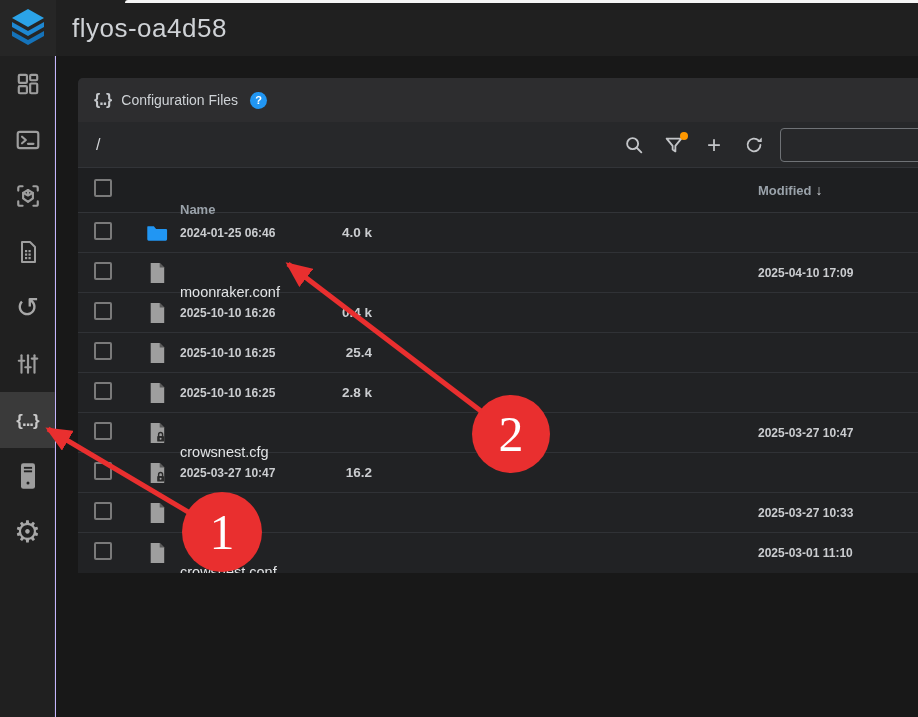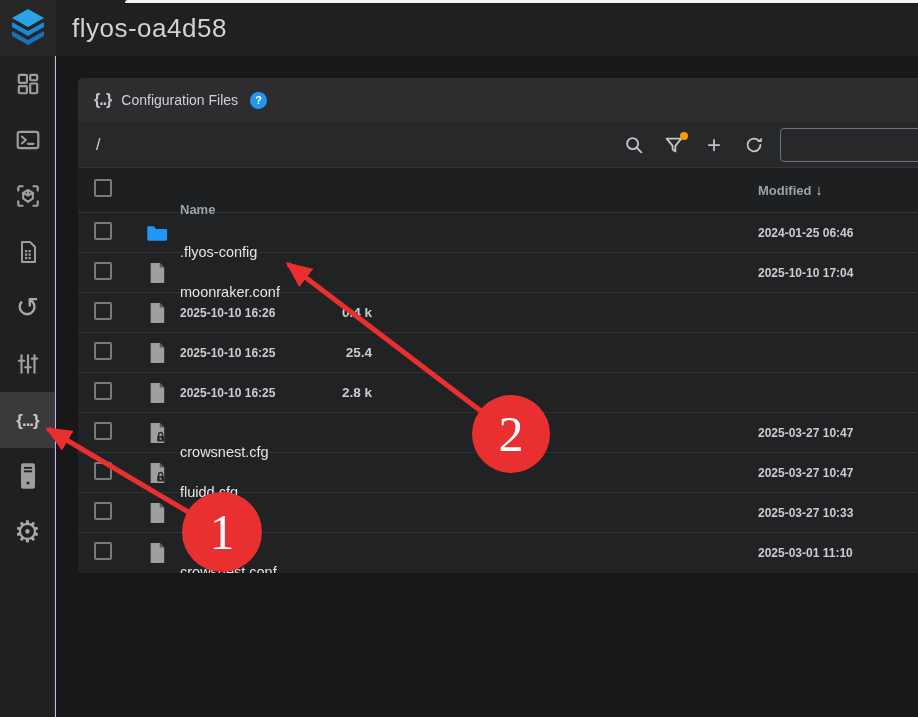--- a/index.html
+++ b/index.html
@@ -222,37 +222,36 @@
 
       <div id="tbody">
   <div class="trow">
     <div class="col-check"><span class="checkbox"></span></div>
     <div class="col-icon">
       <svg width="22" height="18" viewBox="0 0 24 20" style="display: block;">
         <path d="M1.5 2.5 h7 l2.5 3 h11 a1.2 1.2 0 0 1 1.2 1.2 V17 a1.5 1.5 0 0 1 -1.5 1.5 h-19 A1.5 1.5 0 0 1 1.2 17 V3.7 z" fill="#2196f3"></path>
       </svg>
 
     </div>
-    <div class="col-name">.flyos-config</div>
     <div class="col-mod">2024-01-25 06:46</div>
     <div class="col-size">4.0 k</div>
   </div>
 
   <div class="trow">
     <div class="col-check"><span class="checkbox"></span></div>
     <div class="col-icon">
 
       <svg width="18" height="22" viewBox="0 0 20 24" style="display: block;">
         <path d="M3 1 h10 l5 5 v17 H3 z" fill="#9e9e9e"></path>
         <path d="M13 1 l5 5 h-5 z" fill="#5a5a5a"></path>
       </svg>
 
     </div>
     <div class="col-name">moonraker.conf</div>
-    <div class="col-mod">2025-10-10 17:04</div>
+    <div class="col-mod">2025-04-10 17:09</div>
     <div class="col-size">0.6 k</div>
   </div>
 
   <div class="trow">
     <div class="col-check"><span class="checkbox"></span></div>
     <div class="col-icon">
 
       <svg width="18" height="22" viewBox="0 0 20 24" style="display: block;">
         <path d="M3 1 h10 l5 5 v17 H3 z" fill="#9e9e9e"></path>
         <path d="M13 1 l5 5 h-5 z" fill="#5a5a5a"></path>
@@ -317,21 +316,20 @@
       <svg width="18" height="22" viewBox="0 0 20 24" style="display: block;">
         <path d="M3 1 h10 l5 5 v17 H3 z" fill="#9e9e9e"></path>
         <path d="M13 1 l5 5 h-5 z" fill="#5a5a5a"></path>
         <g>
           <rect x="10.2" y="15.2" width="7.6" height="6.3" rx="1" fill="#2a2a2a"></rect>
           <path d="M11.8 15.2 v-1.6 a2.2 2.2 0 0 1 4.4 0 v1.6" fill="none" stroke="#2a2a2a" stroke-width="1.6"></path>
           <circle cx="14" cy="18.3" r="1.1" fill="#9e9e9e"></circle>
         </g>
       </svg>
     </div>
-    <div class="col-name">fluidd.cfg</div>
     <div class="col-mod">2025-03-27 10:47</div>
     <div class="col-size">16.2</div>
   </div>
 
   <div class="trow">
     <div class="col-check"><span class="checkbox"></span></div>
     <div class="col-icon">
 
       <svg width="18" height="22" viewBox="0 0 20 24" style="display: block;">
         <path d="M3 1 h10 l5 5 v17 H3 z" fill="#9e9e9e"></path>

